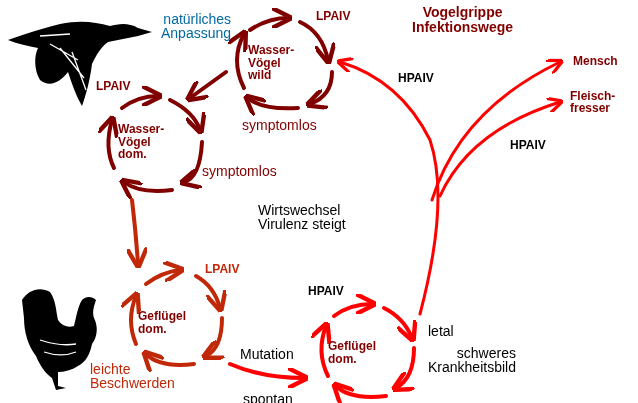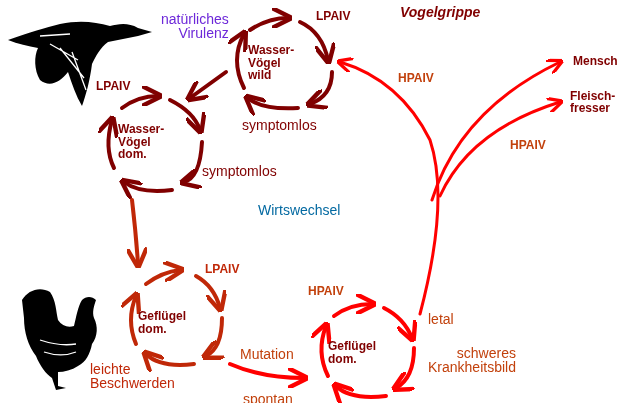--- a/index.html
+++ b/index.html
@@ -4,22 +4,22 @@
 <style>
   html, body { margin: 0; padding: 0; background: #ffffff; }
   #canvas { position: relative; width: 638px; height: 403px; overflow: hidden; background: #ffffff; font-family: "Liberation Sans", sans-serif; }
   svg.layer { position: absolute; left: 0; top: 0; }
   .t { position: absolute; white-space: nowrap; line-height: 1.0; }
   .plain { font-size: 14px; }
   .bold { font-weight: bold; font-size: 12px; }
   .center { text-align: left; }
   .maroon { color: #800000; }
   .brown { color: #c02808; }
-  .red { color: #c2410c; }
-  .blue { color: #0369a1; }
+  .red { color: #000000; }
+  .blue { color: #000000; }
   .title { font-weight: bold; font-size: 14px; color: #800000; text-align: center; line-height: 1.05; }
 </style>
 </head>
 <body>
 
 <div id="canvas">
 
   <svg class="layer" width="638" height="403" viewBox="0 0 638 403">
     <defs>
       <marker id="mM" viewBox="0 0 10 10" refX="8" refY="5" markerWidth="5" markerHeight="5" orient="auto">
@@ -81,68 +81,70 @@
       <path d="M328,376 Q316,352 326,326" marker-end="url(#mR)"></path>
     </g>
 
     <g fill="none" stroke="#ff0000" stroke-width="3" stroke-linecap="round">
       <path d="M420,314 Q450,200 430,140 Q400,80 340,62" marker-end="url(#mR)"></path>
       <path d="M432,200 Q460,110 560,62" marker-end="url(#mR)"></path>
       <path d="M440,196 Q470,130 560,102" marker-end="url(#mR)"></path>
     </g>
   </svg>
 
-  <div class="t title" style="left:400px; top:5px;font-style:italic;">
+  <div class="t title" style="left:412px; top:5px;">
     <div>Vogelgrippe</div>
+    <div>Infektionswege</div>
   </div>
 
-  <div class="t plain maroon" style="left:161px; top:12px; color:#6d28d9; text-align:right;">
+  <div class="t plain maroon" style="left:161px; top:12px; color:#0369a1; text-align:right;">
     <div>natürliches</div>
-    <div>Virulenz</div>
+    <div>Anpassung</div>
   </div>
   <div class="t bold maroon" style="left:316px; top:10px;">LPAIV</div>
   <div class="t bold maroon center" style="left:248px; top:44px; width:70px; line-height:1.05;">
     <div>Wasser-</div>
     <div>Vögel</div>
     <div>wild</div>
   </div>
   <div class="t plain maroon" style="left:242px; top:118px;">symptomlos</div>
 
   <div class="t bold maroon" style="left:96px; top:80px;">LPAIV</div>
   <div class="t bold maroon center" style="left:118px; top:123px; width:72px; line-height:1.05;">
     <div>Wasser-</div>
     <div>Vögel</div>
     <div>dom.</div>
   </div>
   <div class="t plain maroon" style="left:202px; top:164px;">symptomlos</div>
 
 
   <div class="t plain blue" style="left:258px; top:203px;">
     <div>Wirtswechsel</div>
+    <div>Virulenz steigt</div>
   </div>
 
   <div class="t bold brown" style="left:205px; top:263px;">LPAIV</div>
   <div class="t bold maroon center" style="left:138px; top:310px; width:80px; line-height:1.05;">
     <div>Geflügel</div>
     <div>dom.</div>
   </div>
   <div class="t plain brown" style="left:90px; top:362px;">
     <div>leichte</div>
     <div>Beschwerden</div>
   </div>
 
   <div class="t plain red" style="left:240px; top:347px;">Mutation</div>
   <div class="t plain red" style="left:243px; top:392px;">spontan</div>
 
   <div class="t bold red" style="left:308px; top:285px;">HPAIV</div>
   <div class="t bold maroon center" style="left:328px; top:340px; width:80px; line-height:1.05;">
     <div>Geflügel</div>
     <div>dom.</div>
   </div>
-  <div class="t plain red" style="left:428px; top:312px;">letal</div>
+  <div class="t plain red" style="left:428px; top:324px;">letal</div>
   <div class="t plain red" style="left:428px; top:346px;text-align:right;">
     <div>schweres</div>
     <div>Krankheitsbild</div>
   </div>
 
   <div class="t bold red" style="left:398px; top:72px;">HPAIV</div>
   <div class="t bold red" style="left:510px; top:139px;">HPAIV</div>
 
   <div class="t bold maroon" style="left:573px; top:55px;">Mensch</div>
   <div class="t bold maroon center" style="left:570px; top:90px; width:64px; line-height:1.0;">

